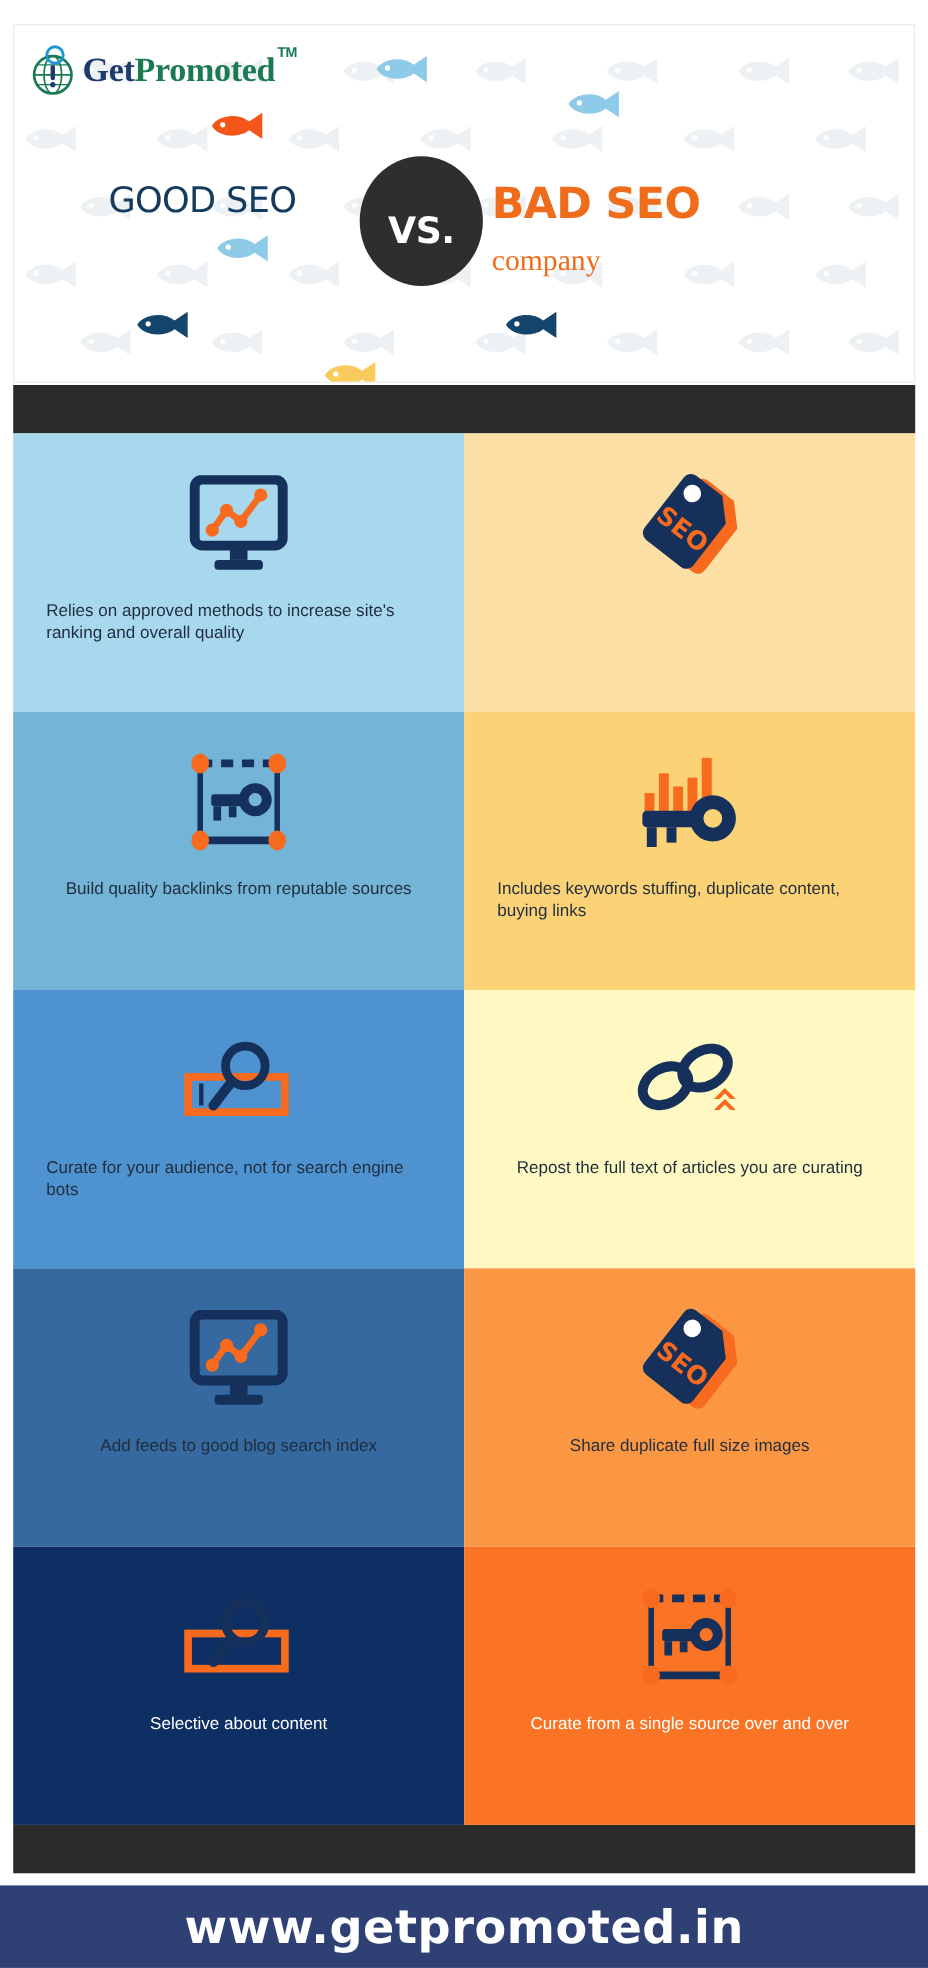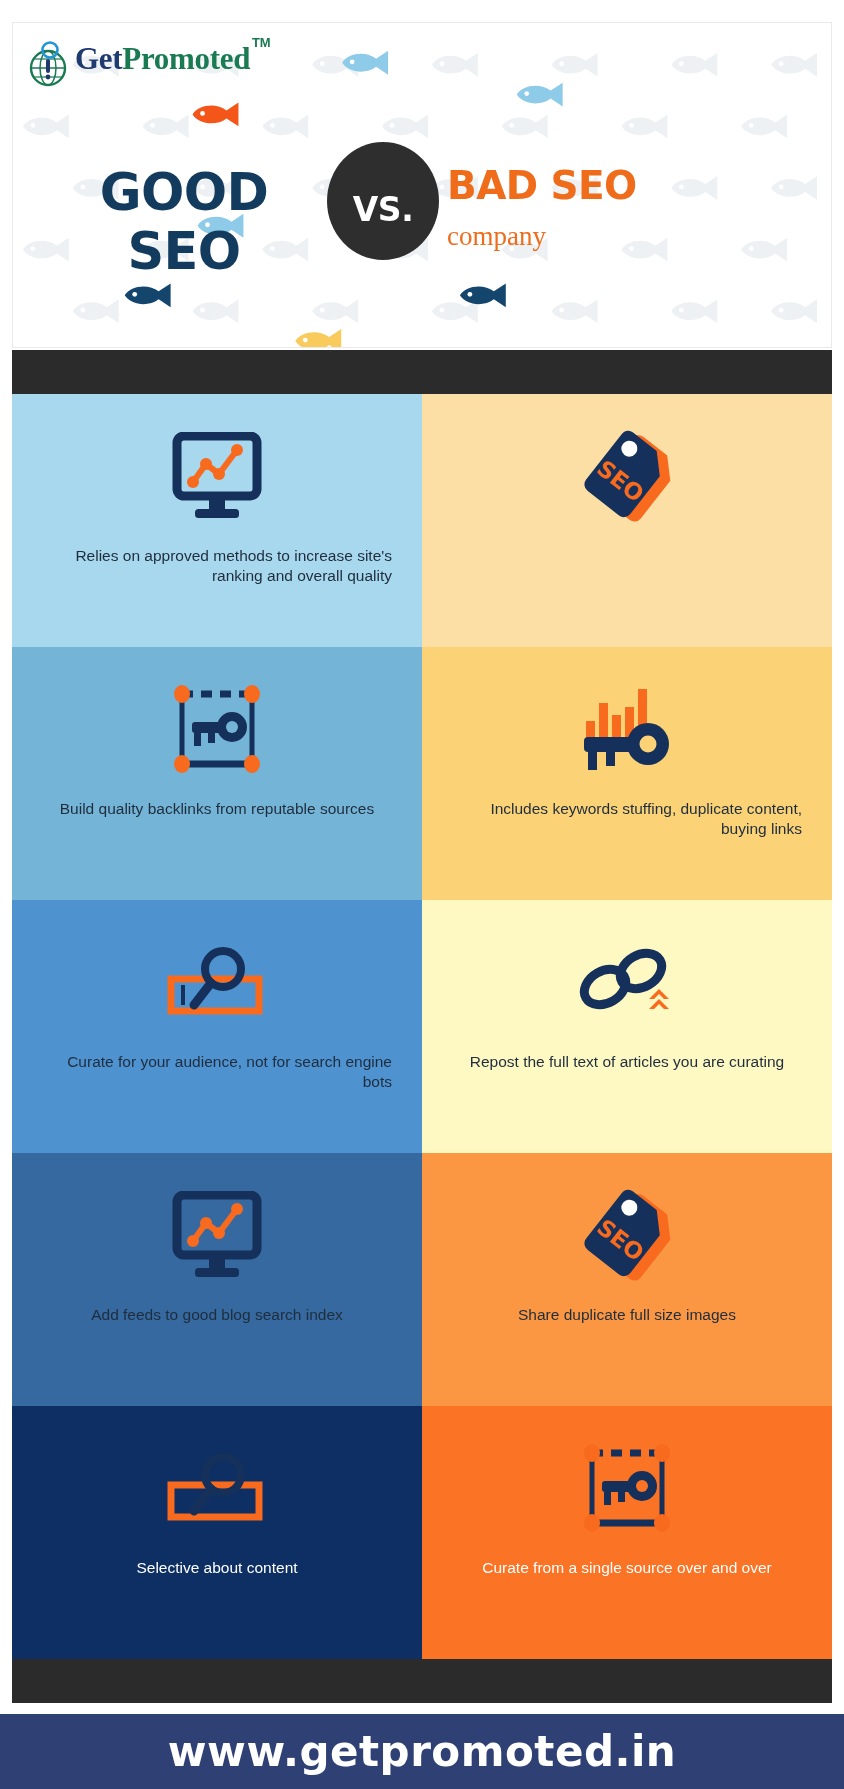--- a/index.html
+++ b/index.html
@@ -24,21 +24,21 @@
     border: 1px solid #e9e9e9;
     overflow: hidden;
   }
   .fish-bg {
     position: absolute; inset: 0;
     width: 100%; height: 100%;
   }
   .logo-wrap {
     position: absolute;
     left: 14px; top: 18px;
-    display: flex; gap: 6px;
+    display: flex; align-items: center; gap: 6px;
   }
   .logo-mark { width: 42px; height: 46px; display: block; }
   .logo-text {
     position: relative;
     font-family: "Liberation Serif", serif;
     font-size: 31px; font-weight: bold;
     letter-spacing: -0.3px;
     white-space: nowrap;
   }
   .logo-get { color: #1f3a6e; }
@@ -47,21 +47,21 @@
     position: absolute;
     top: -6px; right: -20px;
     font-size: 13px; font-weight: bold; color: #1a7a52;
     font-family: "Liberation Sans", sans-serif;
   }
 
   .good-seo {
     position: absolute;
     left: 46px; top: 140px;
     width: 250px; text-align: center;
-    font-size: 51px; font-weight: bold;
+    font-size: 32px; font-weight: normal;
     letter-spacing: -0.6px;
     color: #123b5e;
     font-family: "DejaVu Sans", sans-serif;
   }
   .bad-seo {
     position: absolute;
     left: 434px; top: 140px;
     width: 260px; text-align: left;
     font-size: 39px; font-weight: bold;
     letter-spacing: -0.6px;
@@ -120,21 +120,21 @@
   }
   .cell-icon {
     height: 112px;
     display: flex; align-items: center; justify-content: center;
     margin-bottom: 14px;
   }
   .cell-icon svg { display: block; }
   .cell-text {
     font-size: 15.5px;
     line-height: 1.28;
-    text-align: right;
+    text-align: left;
     color: #1f2d3d;
   }
   .cell-text.light { color: #ffffff; }
 
   
   .footer {
     position: absolute;
     left: 0; top: 1714px;
     width: 844px; height: 75px;
     background: #2f4074;

